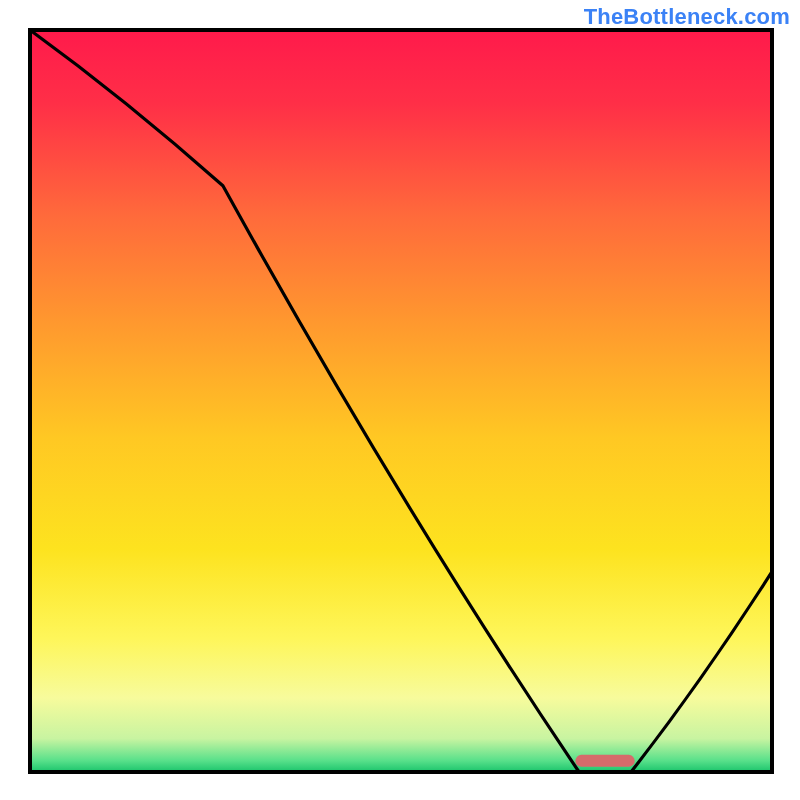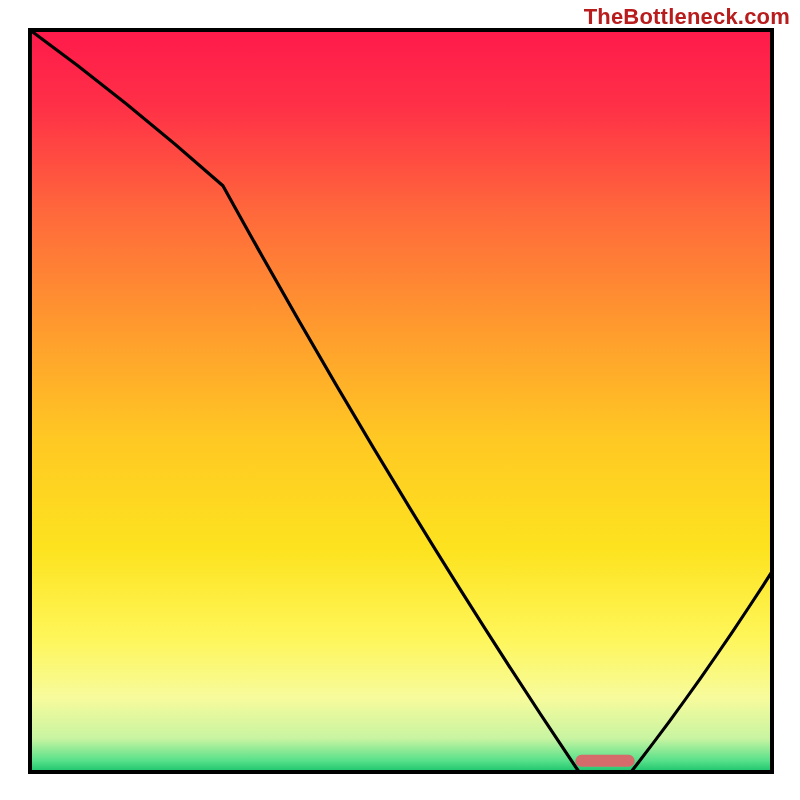--- a/index.html
+++ b/index.html
@@ -15,21 +15,21 @@
     position: relative;
     width: 800px;
     height: 800px;
   }
   .watermark {
     position: absolute;
     top: 4px;
     right: 10px;
     font-size: 22px;
     font-weight: 600;
-    color: #b91c1c;
+    color: #3b82f6;
     letter-spacing: 0.2px;
     z-index: 10;
   }
   svg {
     display: block;
   }
 </style>
 </head>
 <body>
 

